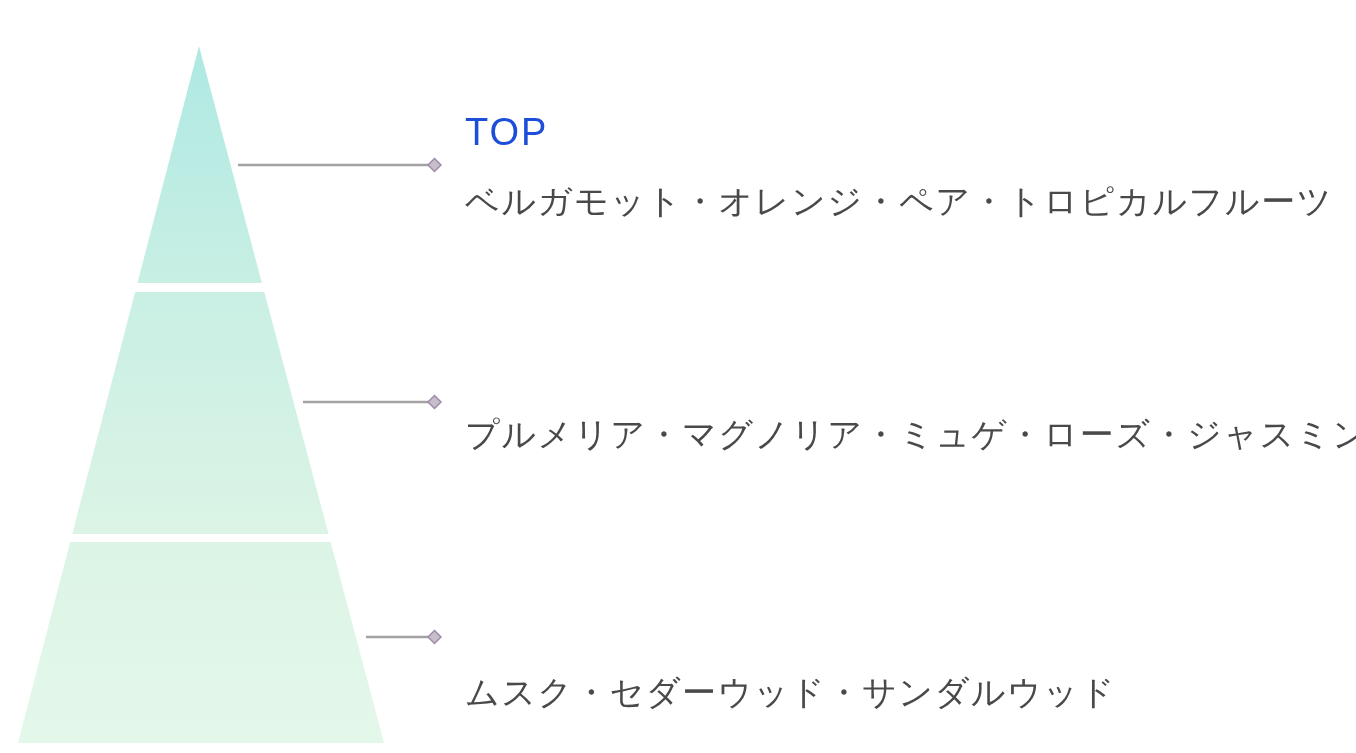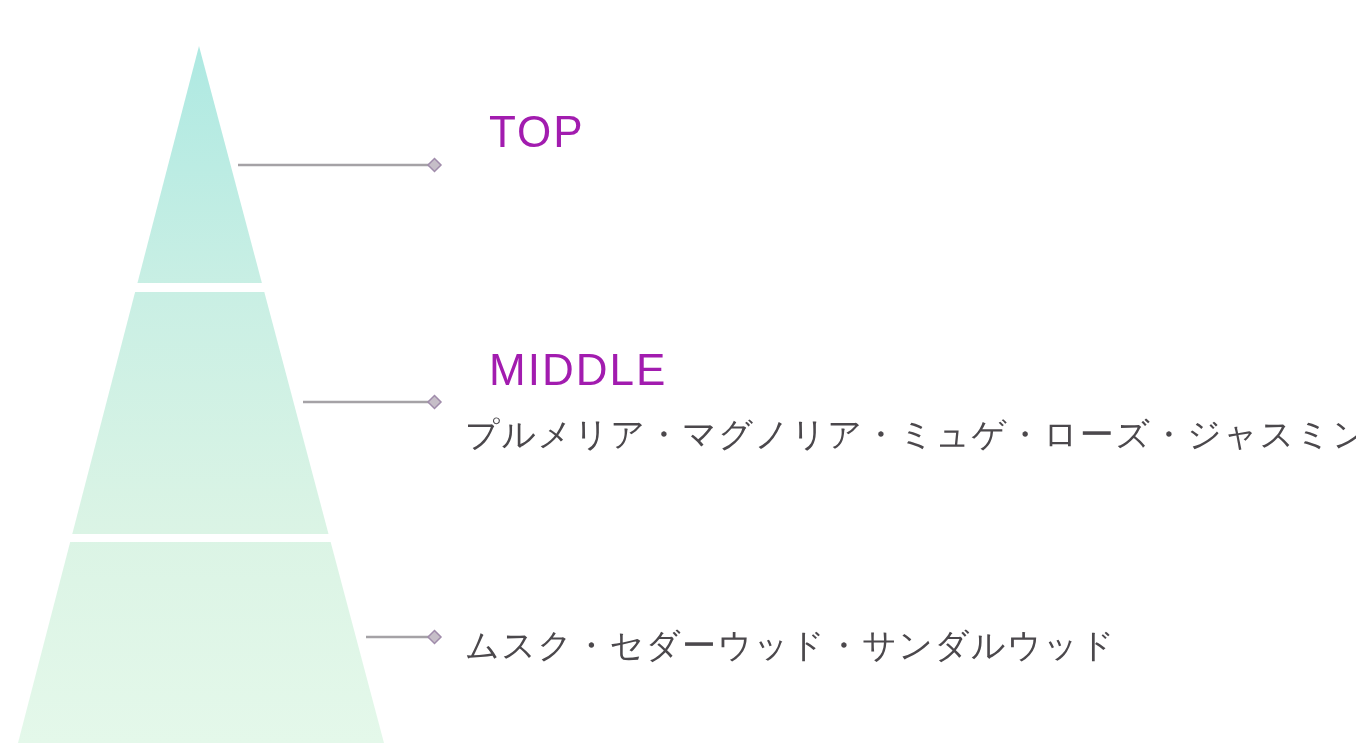--- a/index.html
+++ b/index.html
@@ -18,43 +18,43 @@
   .pyr-svg {
     position: absolute;
     left: 0;
     top: 0;
     width: 1356px;
     height: 753px;
     display: block;
   }
   .note-label {
     position: absolute;
-    left: 489px;
-    font-size: 44px;
+    left: 465px;
+    font-size: 38px;
     line-height: 40px;
     letter-spacing: 2px;
-    color: #a21caf;
+    color: #1d4ed8;
     white-space: nowrap;
   }
   .note-names {
     position: absolute;
     left: 465px;
     font-size: 34px;
     line-height: 40px;
     letter-spacing: 1.5px;
     font-weight: 500;
     color: #4b484c;
     white-space: nowrap;
   }
   .pos-top-label    { top: 112px; }
   .pos-top-names    { top: 181px; }
   .pos-middle-label { top: 350px; }
   .pos-middle-names { top: 414px; }
   .pos-last-label   { top: 586px; }
-  .pos-last-names   { top: 626px; font-family: Liberation Serif, serif; }
+  .pos-last-names   { top: 672px; }
 </style>
 </head>
 <body>
 
 <div class="stage">
 
   <svg class="pyr-svg" viewBox="0 0 1356 753" xmlns="http://www.w3.org/2000/svg">
     <defs>
       <linearGradient id="pyrGrad" x1="0" y1="0" x2="0" y2="1">
         <stop offset="0" stop-color="#aee9e2"></stop>
@@ -82,19 +82,19 @@
       <path d="M 434.5 395.5 L 441 402 L 434.5 408.5 L 428 402 Z" fill="#c6bec8" stroke="#a08cab" stroke-width="1.5"></path>
     </g>
 
     <g>
       <line x1="366" y1="637" x2="429" y2="637" stroke="#a5a2a6" stroke-width="2.5"></line>
       <path d="M 434.5 630.5 L 441 637 L 434.5 643.5 L 428 637 Z" fill="#c6bec8" stroke="#a08cab" stroke-width="1.5"></path>
     </g>
   </svg>
 
   <div class="note-label pos-top-label">TOP</div>
+  <div class="note-names pos-top-names">ベルガモット・オレンジ・ペア・トロピカルフルーツ</div>
 
-  <div class="note-label pos-middle-label">MIDDLE</div>
   <div class="note-names pos-middle-names">プルメリア・マグノリア・ミュゲ・ローズ・ジャスミン</div>
 
   <div class="note-names pos-last-names">ムスク・セダーウッド・サンダルウッド</div>
 
 </div>
 
 </body></html>

